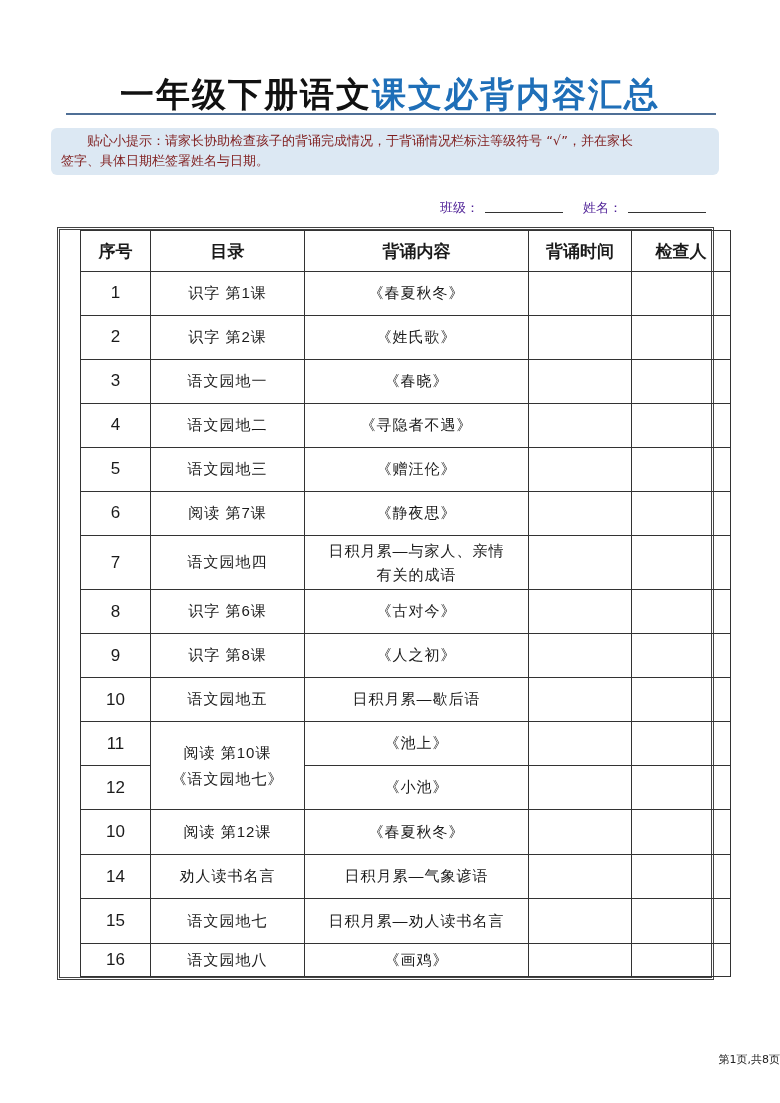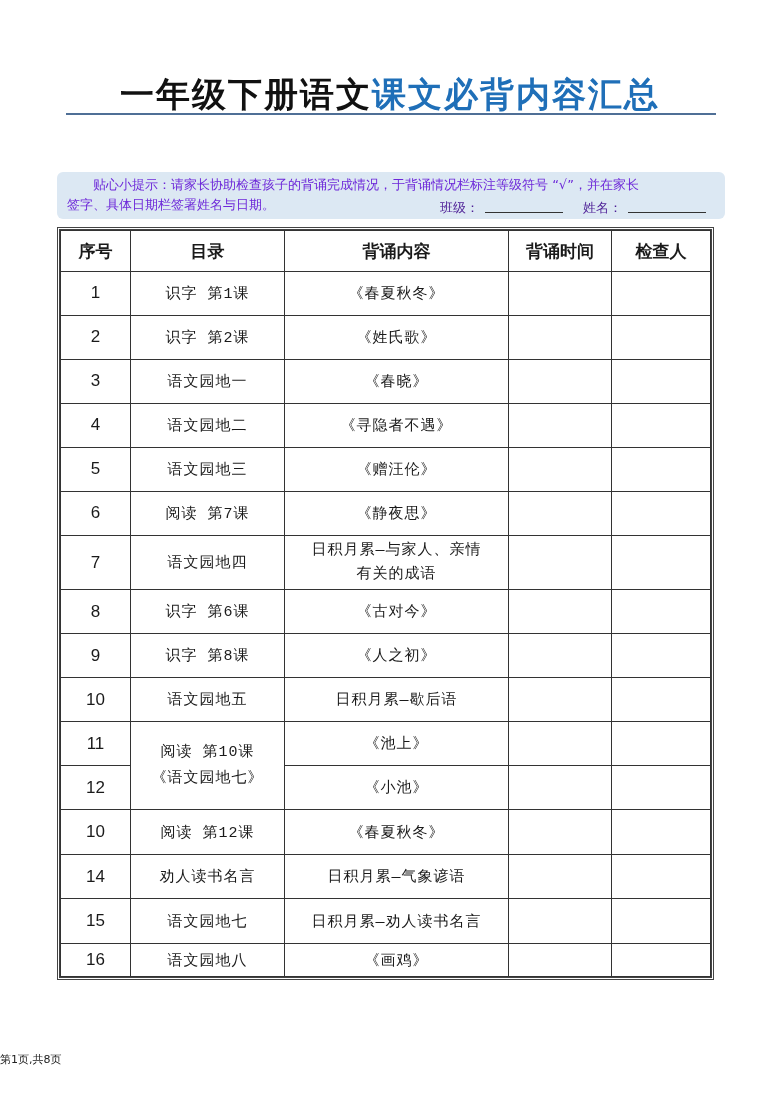--- a/index.html
+++ b/index.html
@@ -3,34 +3,34 @@
 <meta charset="utf-8">
 <style>
   html, body { margin:0; padding:0; background:#ffffff; }
   body { width:780px; height:1103px; position:relative; overflow:hidden;
          font-family:"DejaVu Sans","Liberation Sans",sans-serif; color:#1a1a1a; }
   .title { position:absolute; left:0; top:72px; width:780px; text-align:center;
            font-size:34px; font-weight:bold; letter-spacing:2px; line-height:44px; }
   .title .black { color:#111111; }
   .title .blue { color:#1f6fb8; font-weight:bold; }
   .title-rule { position:absolute; left:66px; top:113px; width:650px; height:2px; background:#4f6f96; }
-  .tip { position:absolute; left:57px; top:128px; width:668px; height:47px; background:#dce8f3;
-         border-radius:6px; font-size:13px; line-height:20px; padding:3px 10px; box-sizing:border-box; color:#6d28d9;margin-top:44px; }
+  .tip { position:absolute; left:51px; top:128px; width:668px; height:47px; background:#dce8f3;
+         border-radius:6px; font-size:13px; line-height:20px; padding:3px 10px; box-sizing:border-box; color:#7f1d1d; }
   .tip .indent { display:inline-block; width:26px; }
   .meta { position:absolute; top:199px; font-size:13px; color:#4c1d95; }
   .meta .line { display:inline-block; width:78px; border-bottom:1px solid #333; margin-left:6px; vertical-align:middle; height:8px; }
   .tbl-wrap { position:absolute; left:57px; top:227px; width:657px; height:753px;
               border:3px double #444; box-sizing:border-box; }
-  table { border-collapse:collapse; width:100%; height:100%; table-layout:fixed; }
+  table { border-collapse:collapse; width:100%; height:100%; table-layout:fixed;margin-left:20px; }
   td, th { border:1px solid #333; text-align:center; vertical-align:middle; padding:0; }
   th { font-size:17px; font-weight:bold; height:40px; }
   td { font-size:16px; }
   td.num { font-family:"Liberation Sans","DejaVu Sans",sans-serif; font-size:17px; }
-  td.serif { font-family:Liberation Mono, monospace; font-size:15px; letter-spacing:1px; }
-  .footer { position:absolute; top:1052px; width:780px; text-align:left; font-size:11px; color:#222; }
+  td.serif { font-family:Liberation Sans, sans-serif; font-size:15px; letter-spacing:1px; }
+  .footer { position:absolute; top:1052px; width:780px; text-align:right; font-size:11px; color:#222; }
 </style>
 </head>
 <body>
 
 <div class="title">
   <span class="black">一年级下册语文</span><span class="blue">课文必背内容汇总</span>
 </div>
 <div class="title-rule"></div>
 
 <div class="tip">

